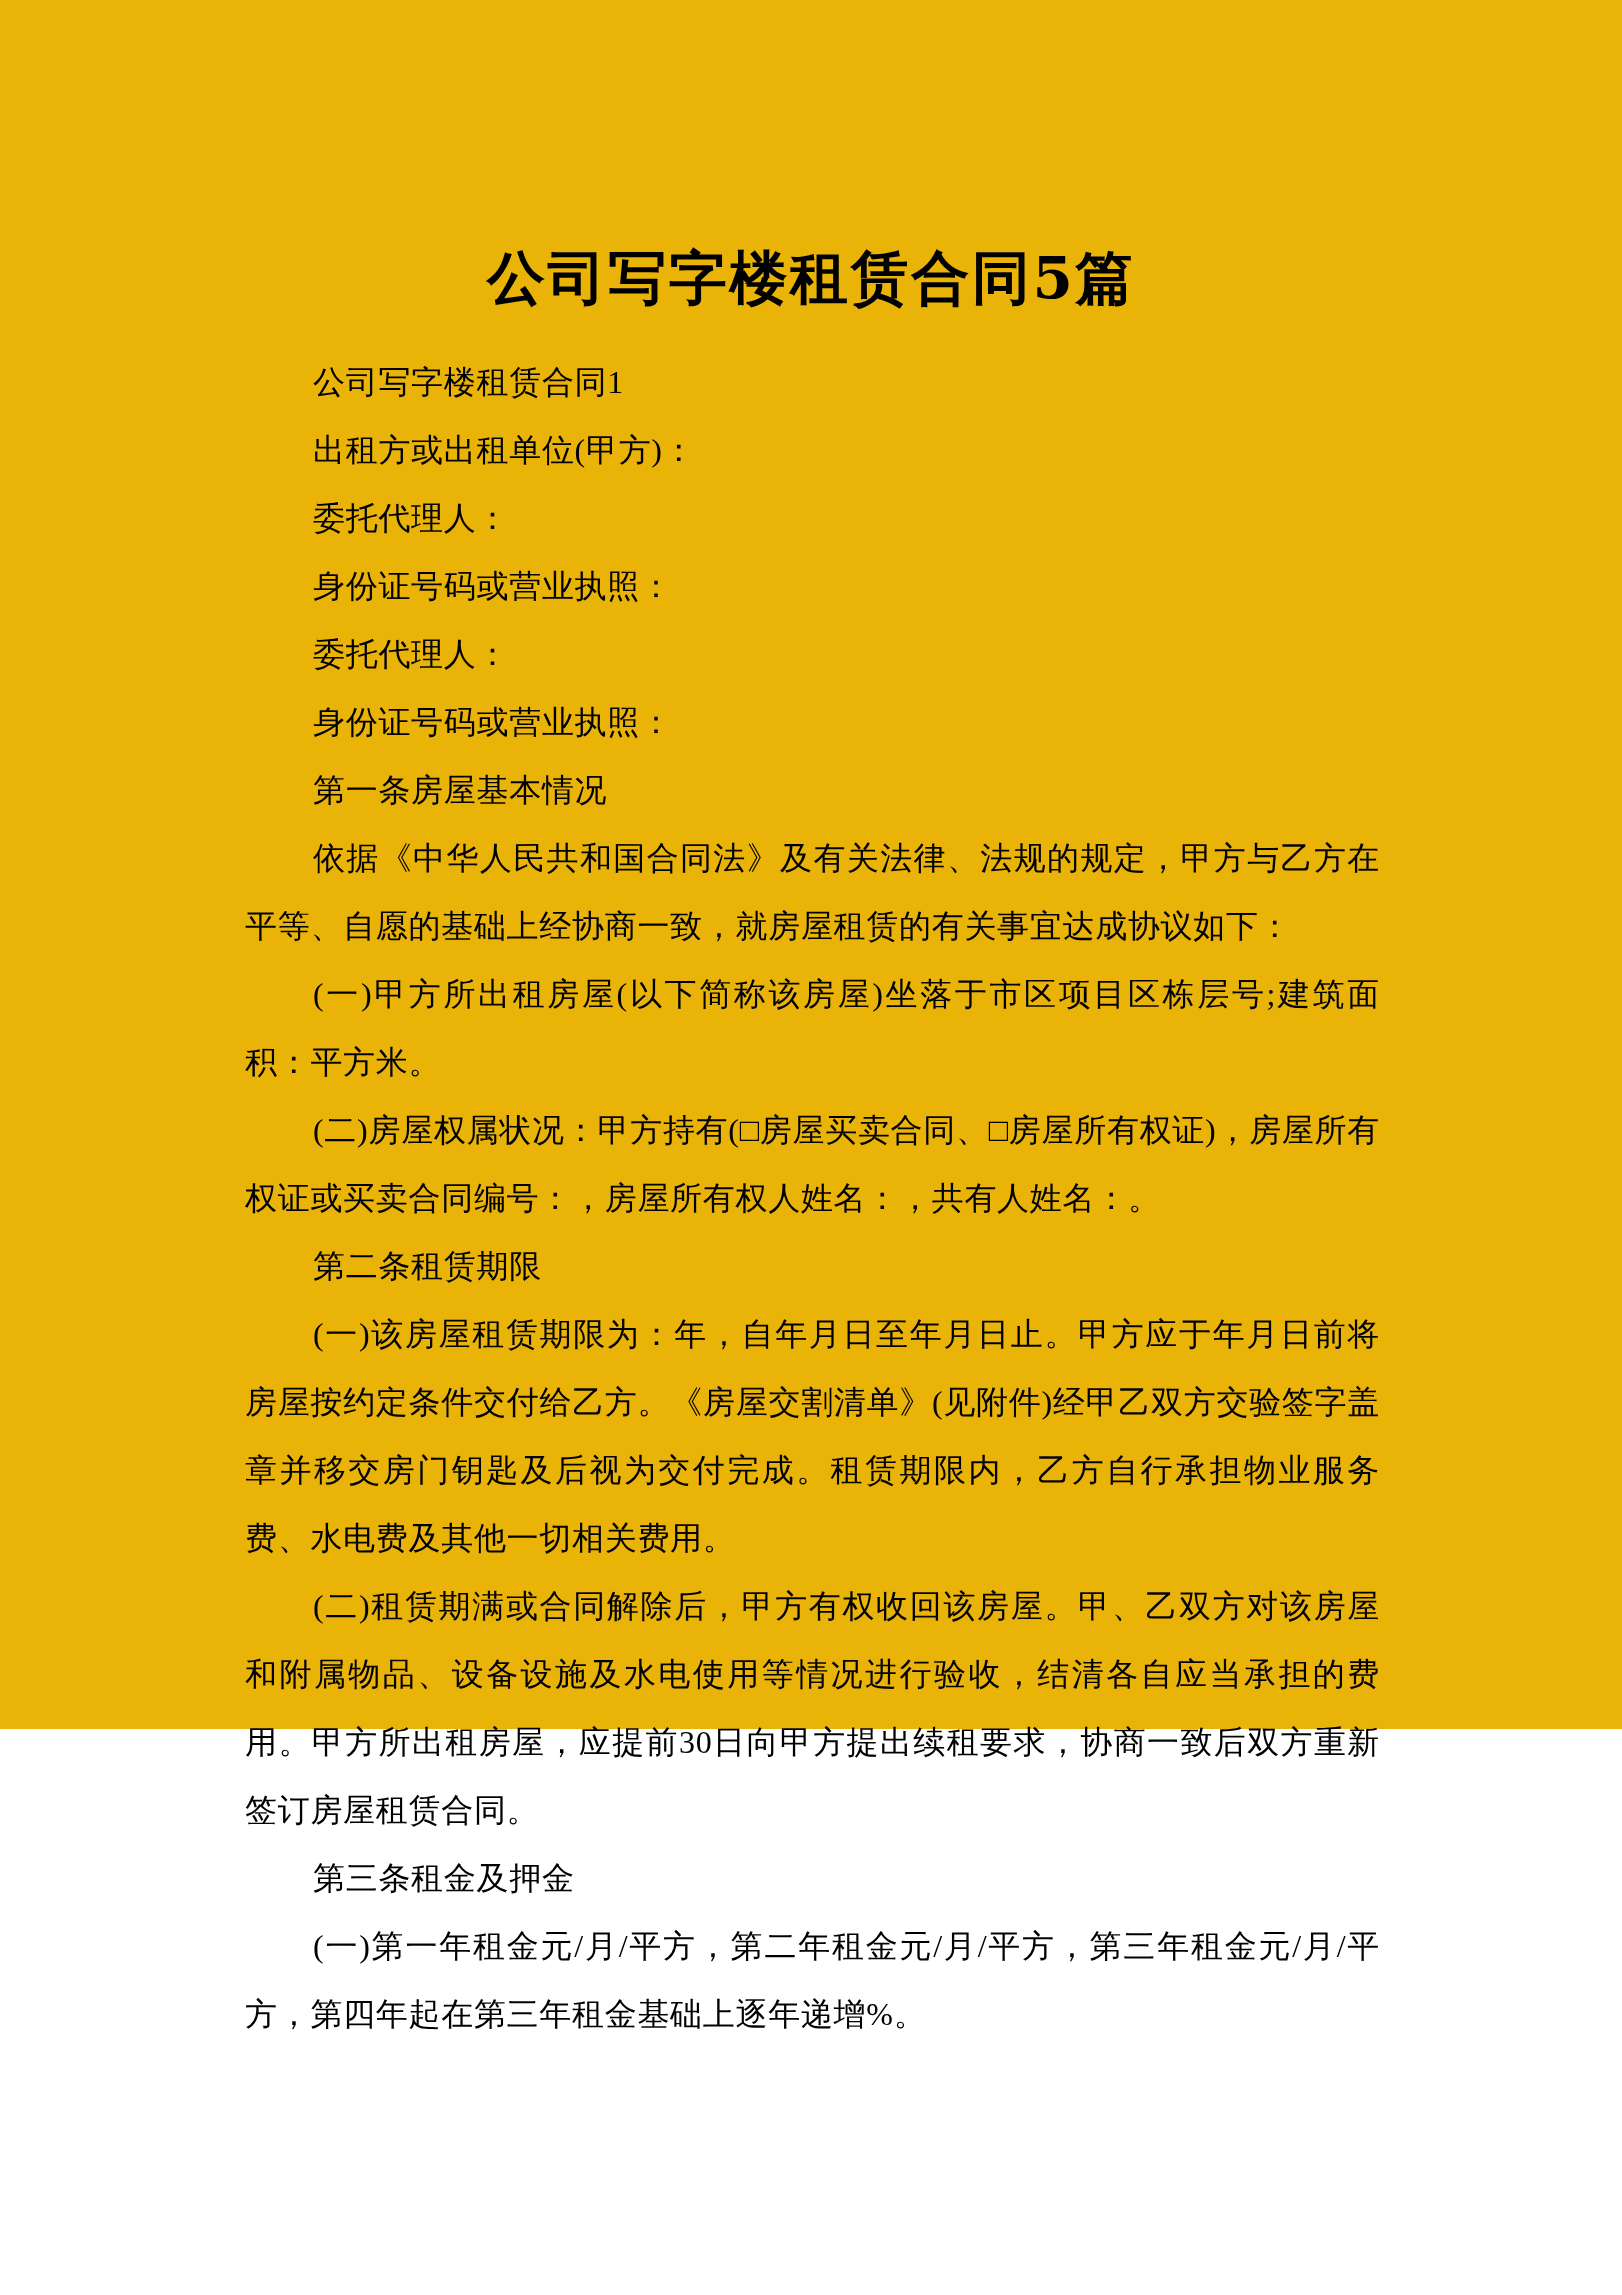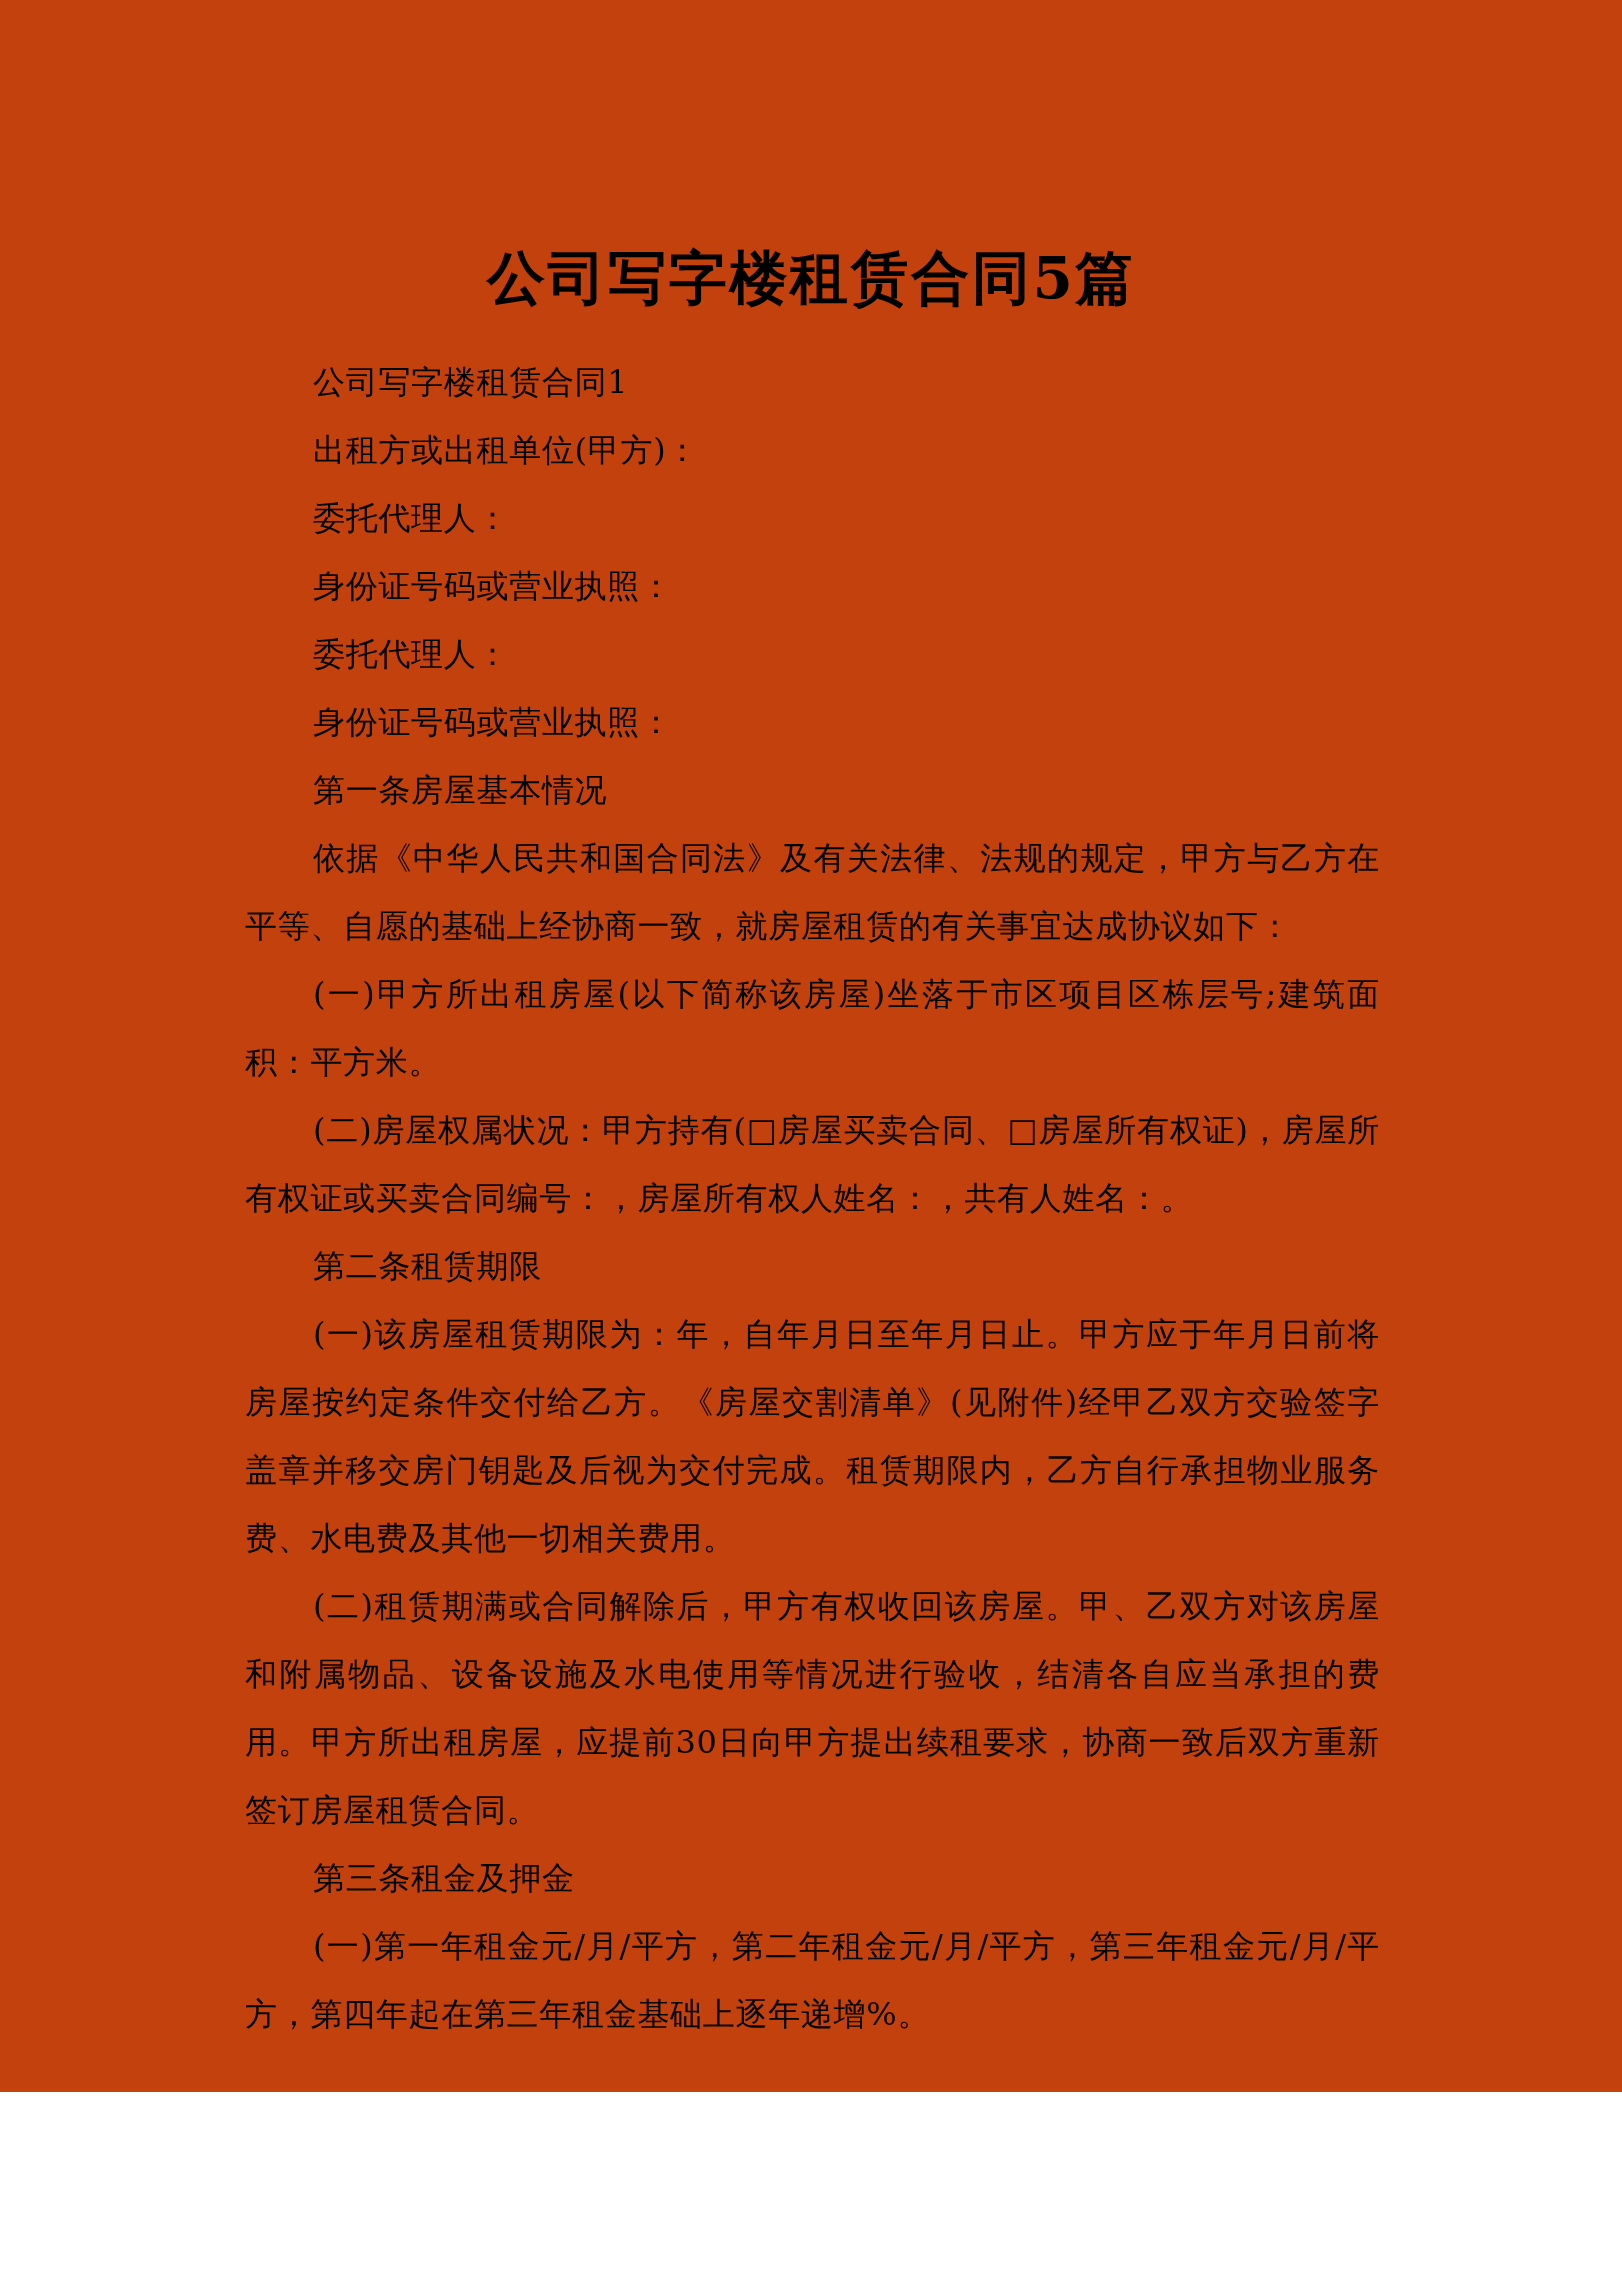--- a/index.html
+++ b/index.html
@@ -13,22 +13,22 @@
       position: relative;
       overflow: hidden;
       font-family: "DejaVu Serif", "Liberation Serif", serif;
       color: #000000;
     }
     .page {
       position: absolute;
       left: 0;
       top: 0;
       width: 1623px;
-      height: 2092px;
-      background: #c2410c;
+      height: 1729px;
+      background: #eab308;
     }
     .title {
       position: absolute;
       left: 0;
       top: 203px;
       width: 1623px;
       text-align: center;
       font-size: 58px;
       line-height: 72px;
       font-weight: bold;
@@ -43,20 +43,21 @@
       line-height: 68px;
     }
     .p {
       margin: 0;
       padding: 0;
       text-indent: 68px;
       text-align: justify;
       text-align-last: left;
       word-break: break-all;
       letter-spacing: 0.7px;
+      font-family: Liberation Serif, serif;
     }
   </style>
 </head>
 <body>
 
 <div class="page">
   <h1 class="title">公司写字楼租赁合同5篇</h1>
 
   <div class="body">
     <p class="p">公司写字楼租赁合同1</p>

